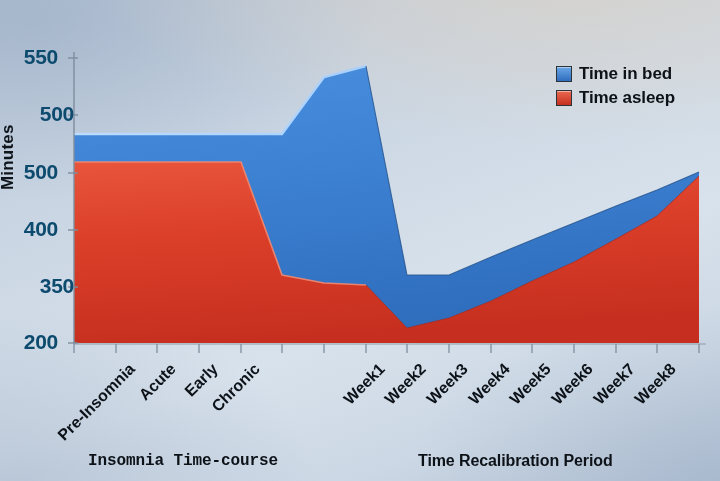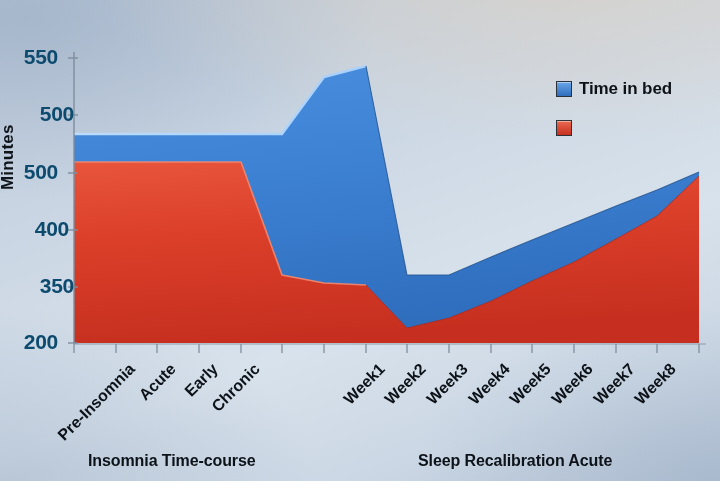--- a/index.html
+++ b/index.html
@@ -28,21 +28,21 @@
   .ytick-label{
     position:absolute;font-size:21px;font-weight:bold;color:#0c4a6e;
     text-align:right;width:58px;letter-spacing:-.3px;
   }
   .xtick-label{
     position:absolute;font-size:16px;font-weight:bold;color:#0d1218;
     transform-origin:right top;transform:rotate(-45deg);
     white-space:nowrap;text-align:right;
   }
   .legend{position:absolute;left:556px;top:62px;}
-  .legend-row{display:flex;align-items:center;gap:7px;height:24px;margin-top:15px;}
+  .legend-row{display:flex;align-items:center;gap:7px;height:24px;}
   .legend-swatch{width:14px;height:14px;border:1px solid #2b3238;display:inline-block;box-shadow:inset 0 1px 0 rgba(255,255,255,.45);}
   .legend-text{font-size:17px;font-weight:bold;color:#0d1218;letter-spacing:-.1px;}
   .axis-title{
     position:absolute;font-size:16px;font-weight:bold;color:#0d1218;
     white-space:nowrap;letter-spacing:-.1px;
   }
 </style>
 </head>
 <body>
 
@@ -113,21 +113,21 @@
         <line x1="699" x2="699" y1="344" y2="353" stroke="#7f8e9e" stroke-width="1.3"></line>
       </g>
   </svg>
 
   <div class="ylabel">Minutes</div>
 
   <div id="ytick-labels">
       <div class="ytick-label" style="left: 0px; top: 45px;">550</div>
       <div class="ytick-label" style="left: 16px; top: 102px;">500</div>
       <div class="ytick-label" style="left: 0px; top: 160px;">500</div>
-      <div class="ytick-label" style="left: 0px; top: 217px; margin-left: 11px;">400</div>
+      <div class="ytick-label" style="left: 0px; top: 217px;">400</div>
       <div class="ytick-label" style="left: 16px; top: 274px;">350</div>
       <div class="ytick-label" style="left: 0px; top: 330px;">200</div>
     </div>
   <div id="xtick-labels">
       <div class="xtick-label" style="left: -74px; top: 360px; width: 200px;">Pre-Insomnia</div>
       <div class="xtick-label" style="left: -33px; top: 360px; width: 200px;">Acute</div>
       <div class="xtick-label" style="left: 9px; top: 360px; width: 200px;">Early</div>
       <div class="xtick-label" style="left: 51px; top: 360px; width: 200px;">Chronic</div>
       <div class="xtick-label" style="left: 176px; top: 360px; width: 200px;">Week1</div>
       <div class="xtick-label" style="left: 217px; top: 360px; width: 200px;">Week2</div>
@@ -139,20 +139,21 @@
       <div class="xtick-label" style="left: 467px; top: 360px; width: 200px;">Week8</div>
     </div>
 
   <div class="legend">
     <div class="legend-row">
       <span class="legend-swatch" style="background:linear-gradient(#6aa7e8,#2f6dbd);"></span>
       <span class="legend-text">Time in bed</span>
     </div>
     <div class="legend-row">
       <span class="legend-swatch" style="background:linear-gradient(#ea6a51,#c62f1f);"></span>
+      <span class="legend-text">Time asleep</span>
     </div>
   </div>
 
   <div id="section-titles">
-      <div class="axis-title" style="left: 88px; top: 452px;">Insomnia Time-course</div>
-      <div class="axis-title" style="left: 418px; top: 452px;">Sleep Recalibration Acute</div>
+      <div class="axis-title" style="left: 88px; top: 452px; font-family: Liberation Mono, monospace;">Insomnia Time-course</div>
+      <div class="axis-title" style="left: 418px; top: 452px;">Time Recalibration Period</div>
     </div>
 </div>
 
 </body></html>

